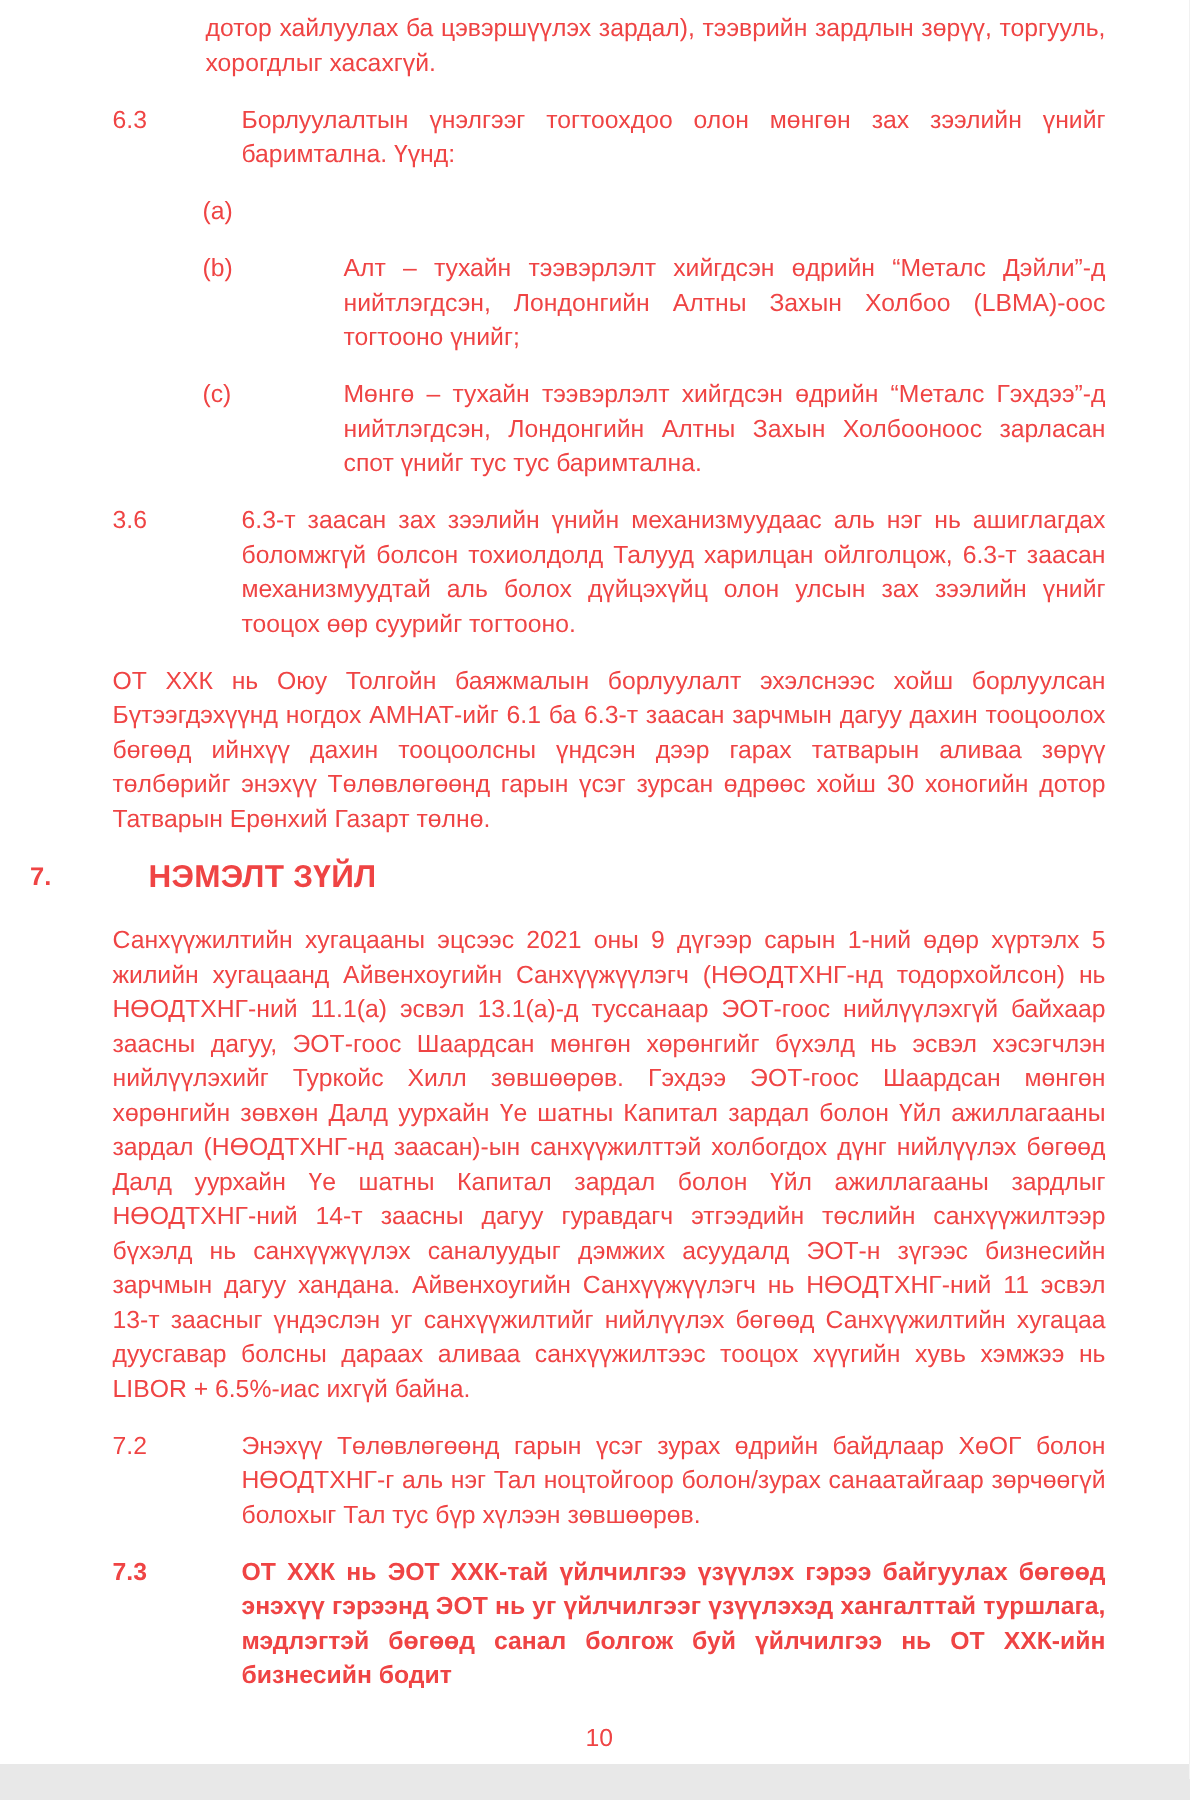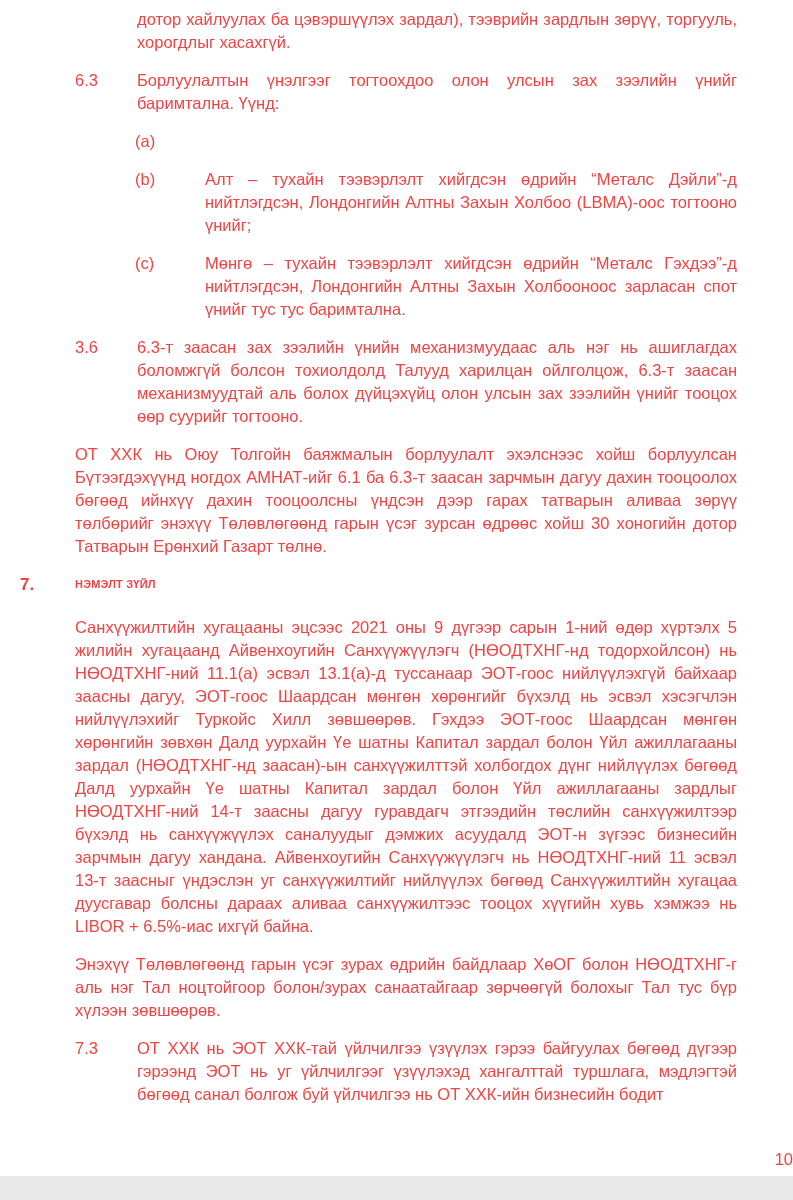--- a/index.html
+++ b/index.html
@@ -21,20 +21,21 @@
   }
   .content {
     position: absolute;
     top: 8px;
     left: 75px;
     right: 56px;
   }
   .block {
     display: flex;
     margin: 0 0 15px 0;
+    gap: 24px;
   }
   .num-col {
     flex: 0 0 62px;
   }
   .body-text {
     flex: 1;
     margin: 0;
     text-align: justify;
   }
   .cont-para {
@@ -52,46 +53,47 @@
     margin-bottom: 20px;
     font-weight: bold;
     font-size: 17px;
   }
   .heading-num-col {
     flex: 0 0 55px;
   }
   .heading-title {
     flex: 1;
     margin: 0;
-    font-size: 11px;
+    font-size: 21px;
     font-weight: bold;
     letter-spacing: 0.2px;
   }
   .last-block {
     margin-bottom: 0;
+    font-weight: bold;
   }
   .page-footer {
     position: absolute;
     top: 1148px;
     left: 6px;
     right: 0;
-    text-align: right;
+    text-align: center;
   }
 </style>
 </head>
 <body>
 
 <div class="page">
   <div class="content">
 
     <p class="body-text cont-para" style="margin-bottom:15px">дотор хайлуулах ба цэвэршүүлэх зардал), тээврийн зардлын зөрүү, торгууль, хорогдлыг хасахгүй.</p>
 
     <div class="block">
       <span class="num-col">6.3</span>
-      <p class="body-text">Борлуулалтын үнэлгээг тогтоохдоо олон улсын зах зээлийн үнийг баримтална. Үүнд:</p>
+      <p class="body-text">Борлуулалтын үнэлгээг тогтоохдоо олон мөнгөн зах зээлийн үнийг баримтална. Үүнд:</p>
     </div>
 
     <div class="block sub-block">
       <span class="sub-label-col">(a)</span>
     </div>
 
     <div class="block sub-block">
       <span class="sub-label-col">(b)</span>
       <p class="body-text">Алт – тухайн тээвэрлэлт хийгдсэн өдрийн “Металс Дэйли”-д нийтлэгдсэн, Лондонгийн Алтны Захын Холбоо (LBMA)-оос тогтооно үнийг;</p>
     </div>
@@ -113,24 +115,25 @@
     <div class="block heading-block">
       <span class="heading-num-col">7.</span>
       <h2 class="heading-title">НЭМЭЛТ ЗҮЙЛ</h2>
     </div>
 
     <div class="block">
       <p class="body-text">Санхүүжилтийн хугацааны эцсээс 2021 оны 9 дүгээр сарын 1-ний өдөр хүртэлх 5 жилийн хугацаанд Айвенхоугийн Санхүүжүүлэгч (НӨОДТХНГ-нд тодорхойлсон) нь НӨОДТХНГ-ний 11.1(а) эсвэл 13.1(а)-д туссанаар ЭОТ-гоос нийлүүлэхгүй байхаар заасны дагуу, ЭОТ-гоос Шаардсан мөнгөн хөрөнгийг бүхэлд нь эсвэл хэсэгчлэн нийлүүлэхийг Туркойс Хилл зөвшөөрөв. Гэхдээ ЭОТ-гоос Шаардсан мөнгөн хөрөнгийн зөвхөн Далд уурхайн Үе шатны Капитал зардал болон Үйл ажиллагааны зардал (НӨОДТХНГ-нд заасан)-ын санхүүжилттэй холбогдох дүнг нийлүүлэх бөгөөд Далд уурхайн Үе шатны Капитал зардал болон Үйл ажиллагааны зардлыг НӨОДТХНГ-ний 14-т заасны дагуу гуравдагч этгээдийн төслийн санхүүжилтээр бүхэлд нь санхүүжүүлэх саналуудыг дэмжих асуудалд ЭОТ-н зүгээс бизнесийн зарчмын дагуу хандана. Айвенхоугийн Санхүүжүүлэгч нь НӨОДТХНГ-ний 11 эсвэл 13-т заасныг үндэслэн уг санхүүжилтийг нийлүүлэх бөгөөд Санхүүжилтийн хугацаа дуусгавар болсны дараах аливаа санхүүжилтээс тооцох хүүгийн хувь хэмжээ нь LIBOR + 6.5%-иас ихгүй байна.</p>
     </div>
 
     <div class="block">
+      <span class="num-col">7.2</span>
       <p class="body-text">Энэхүү Төлөвлөгөөнд гарын үсэг зурах өдрийн байдлаар ХөОГ болон НӨОДТХНГ-г аль нэг Тал ноцтойгоор болон/зурах санаатайгаар зөрчөөгүй болохыг Тал тус бүр хүлээн зөвшөөрөв.</p>
     </div>
 
     <div class="block last-block">
       <span class="num-col">7.3</span>
-      <p class="body-text">ОТ ХХК нь ЭОТ ХХК-тай үйлчилгээ үзүүлэх гэрээ байгуулах бөгөөд дүгээр гэрээнд ЭОТ нь уг үйлчилгээг үзүүлэхэд хангалттай туршлага, мэдлэгтэй бөгөөд санал болгож буй үйлчилгээ нь ОТ ХХК-ийн бизнесийн бодит</p>
+      <p class="body-text">ОТ ХХК нь ЭОТ ХХК-тай үйлчилгээ үзүүлэх гэрээ байгуулах бөгөөд энэхүү гэрээнд ЭОТ нь уг үйлчилгээг үзүүлэхэд хангалттай туршлага, мэдлэгтэй бөгөөд санал болгож буй үйлчилгээ нь ОТ ХХК-ийн бизнесийн бодит</p>
     </div>
 
   </div>
 
   <div class="page-footer">10</div>
 </div>
 
 </body></html>

